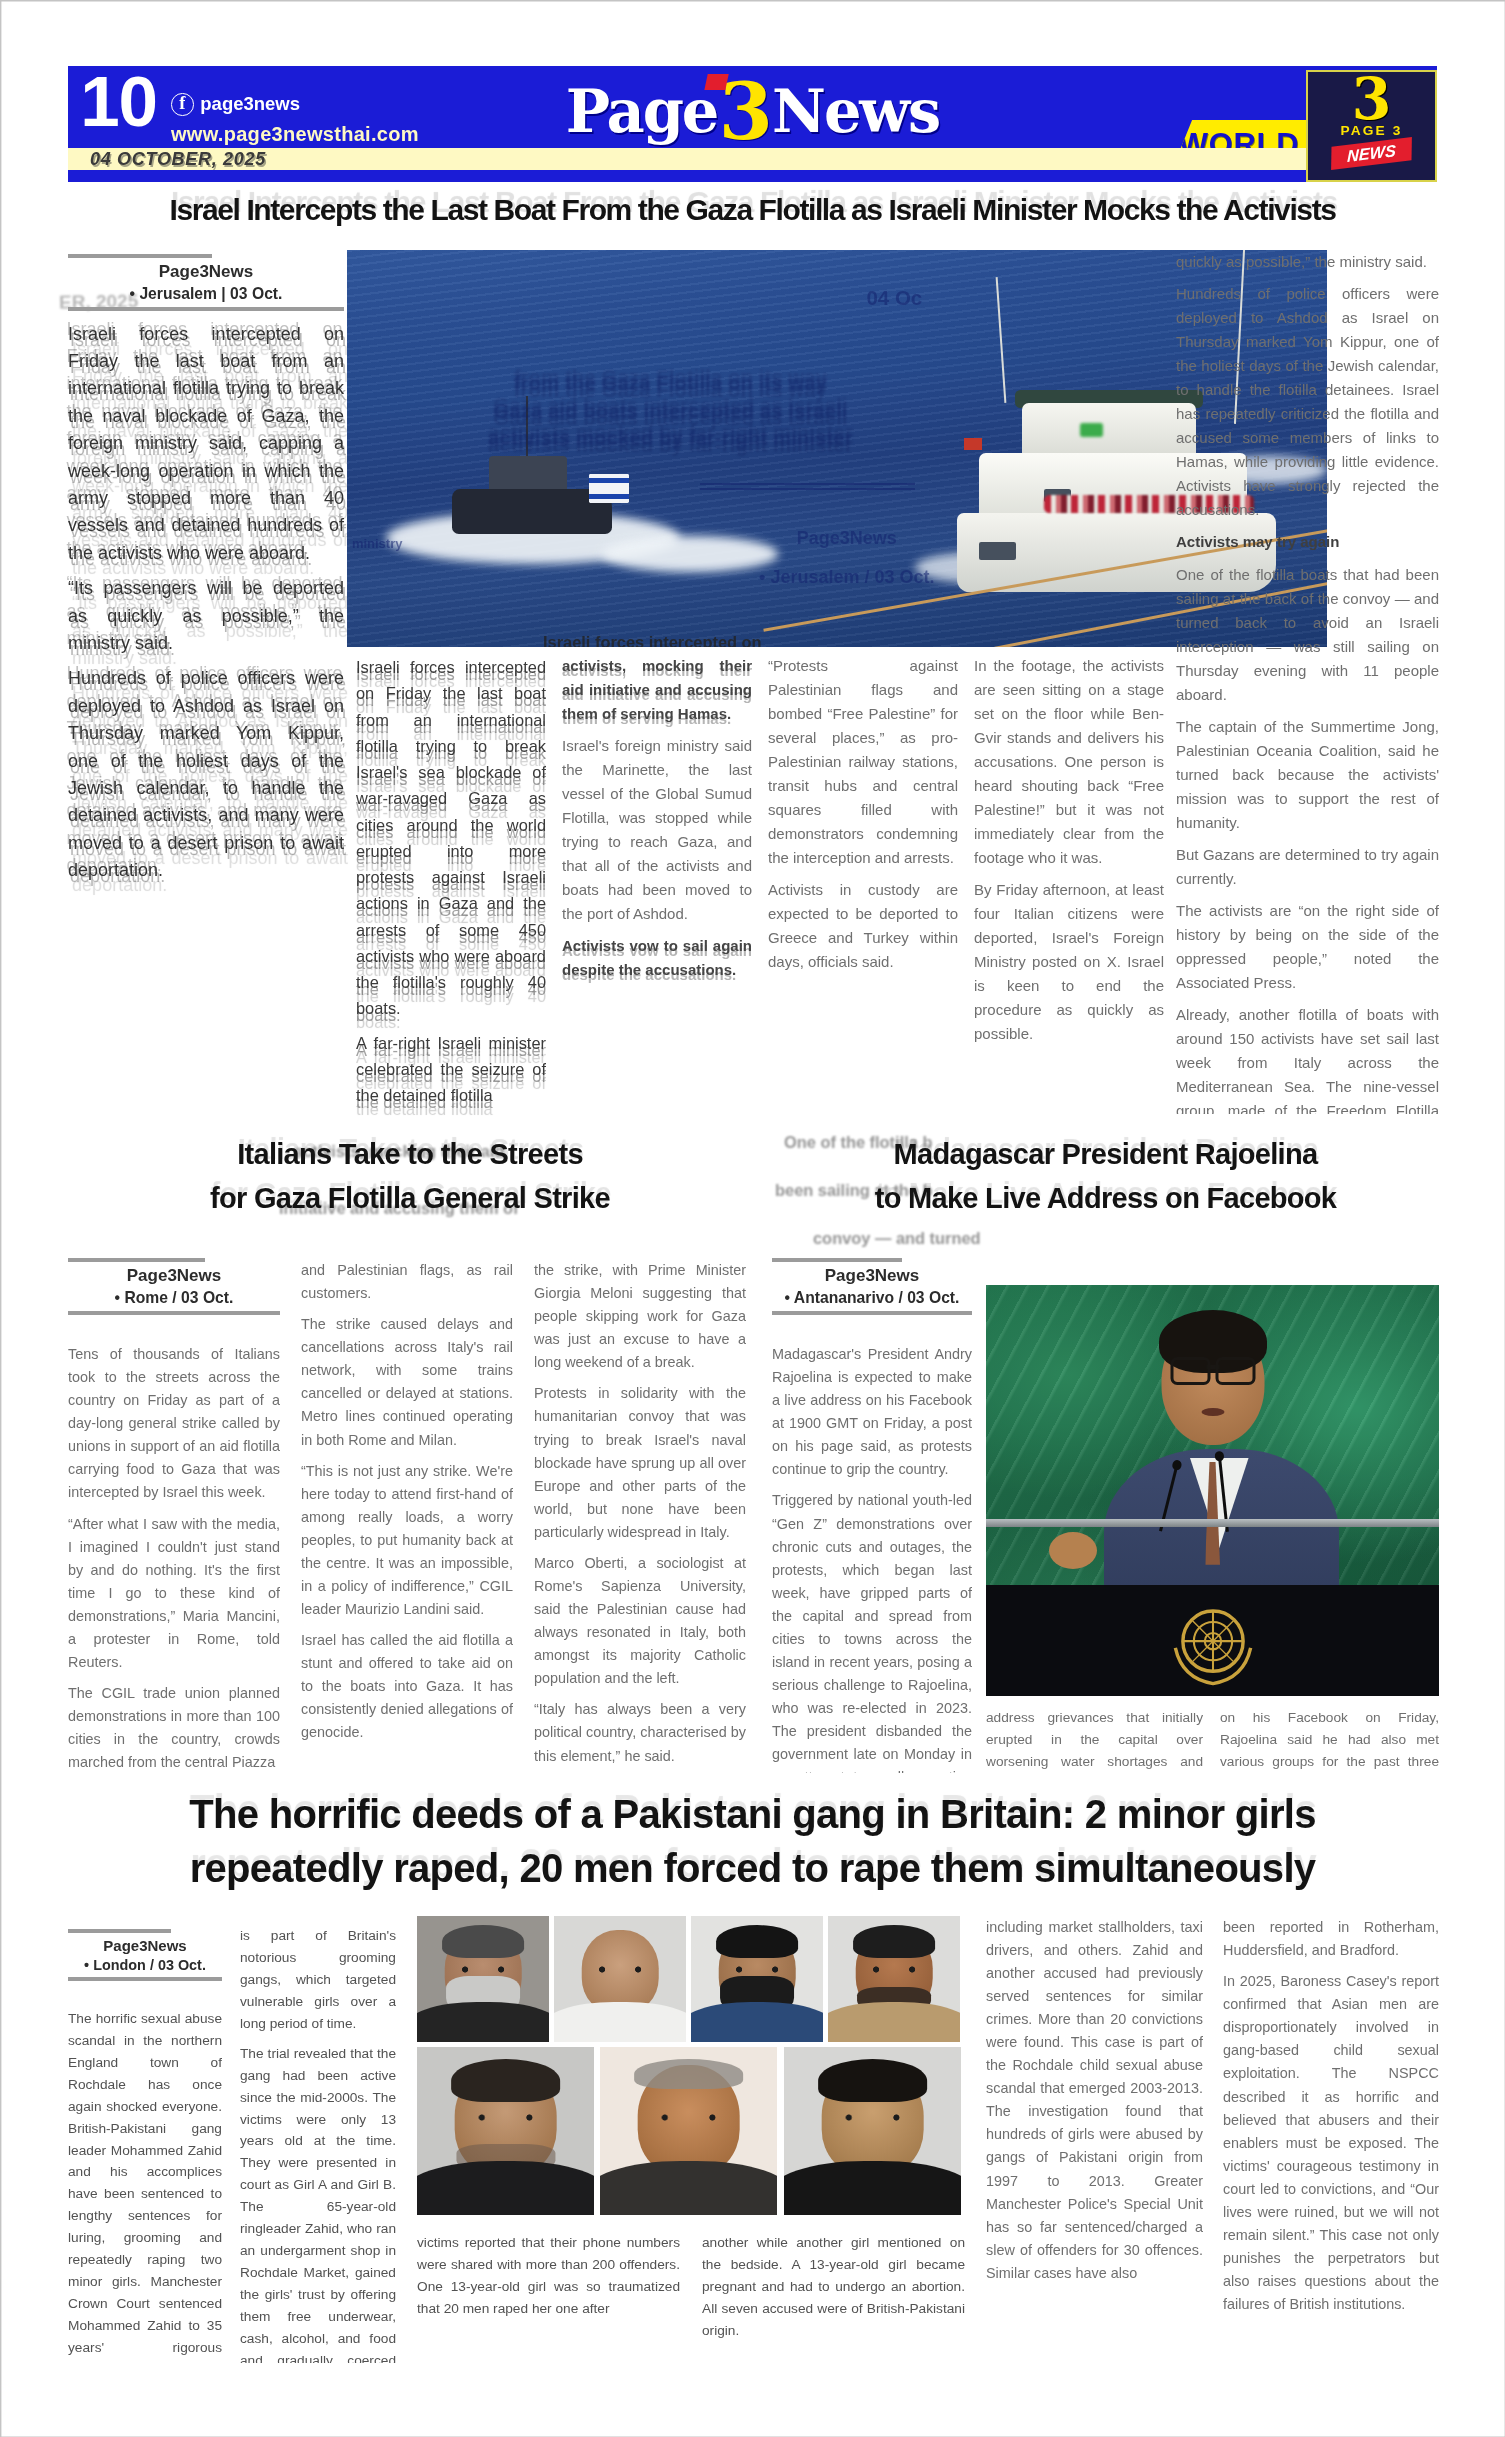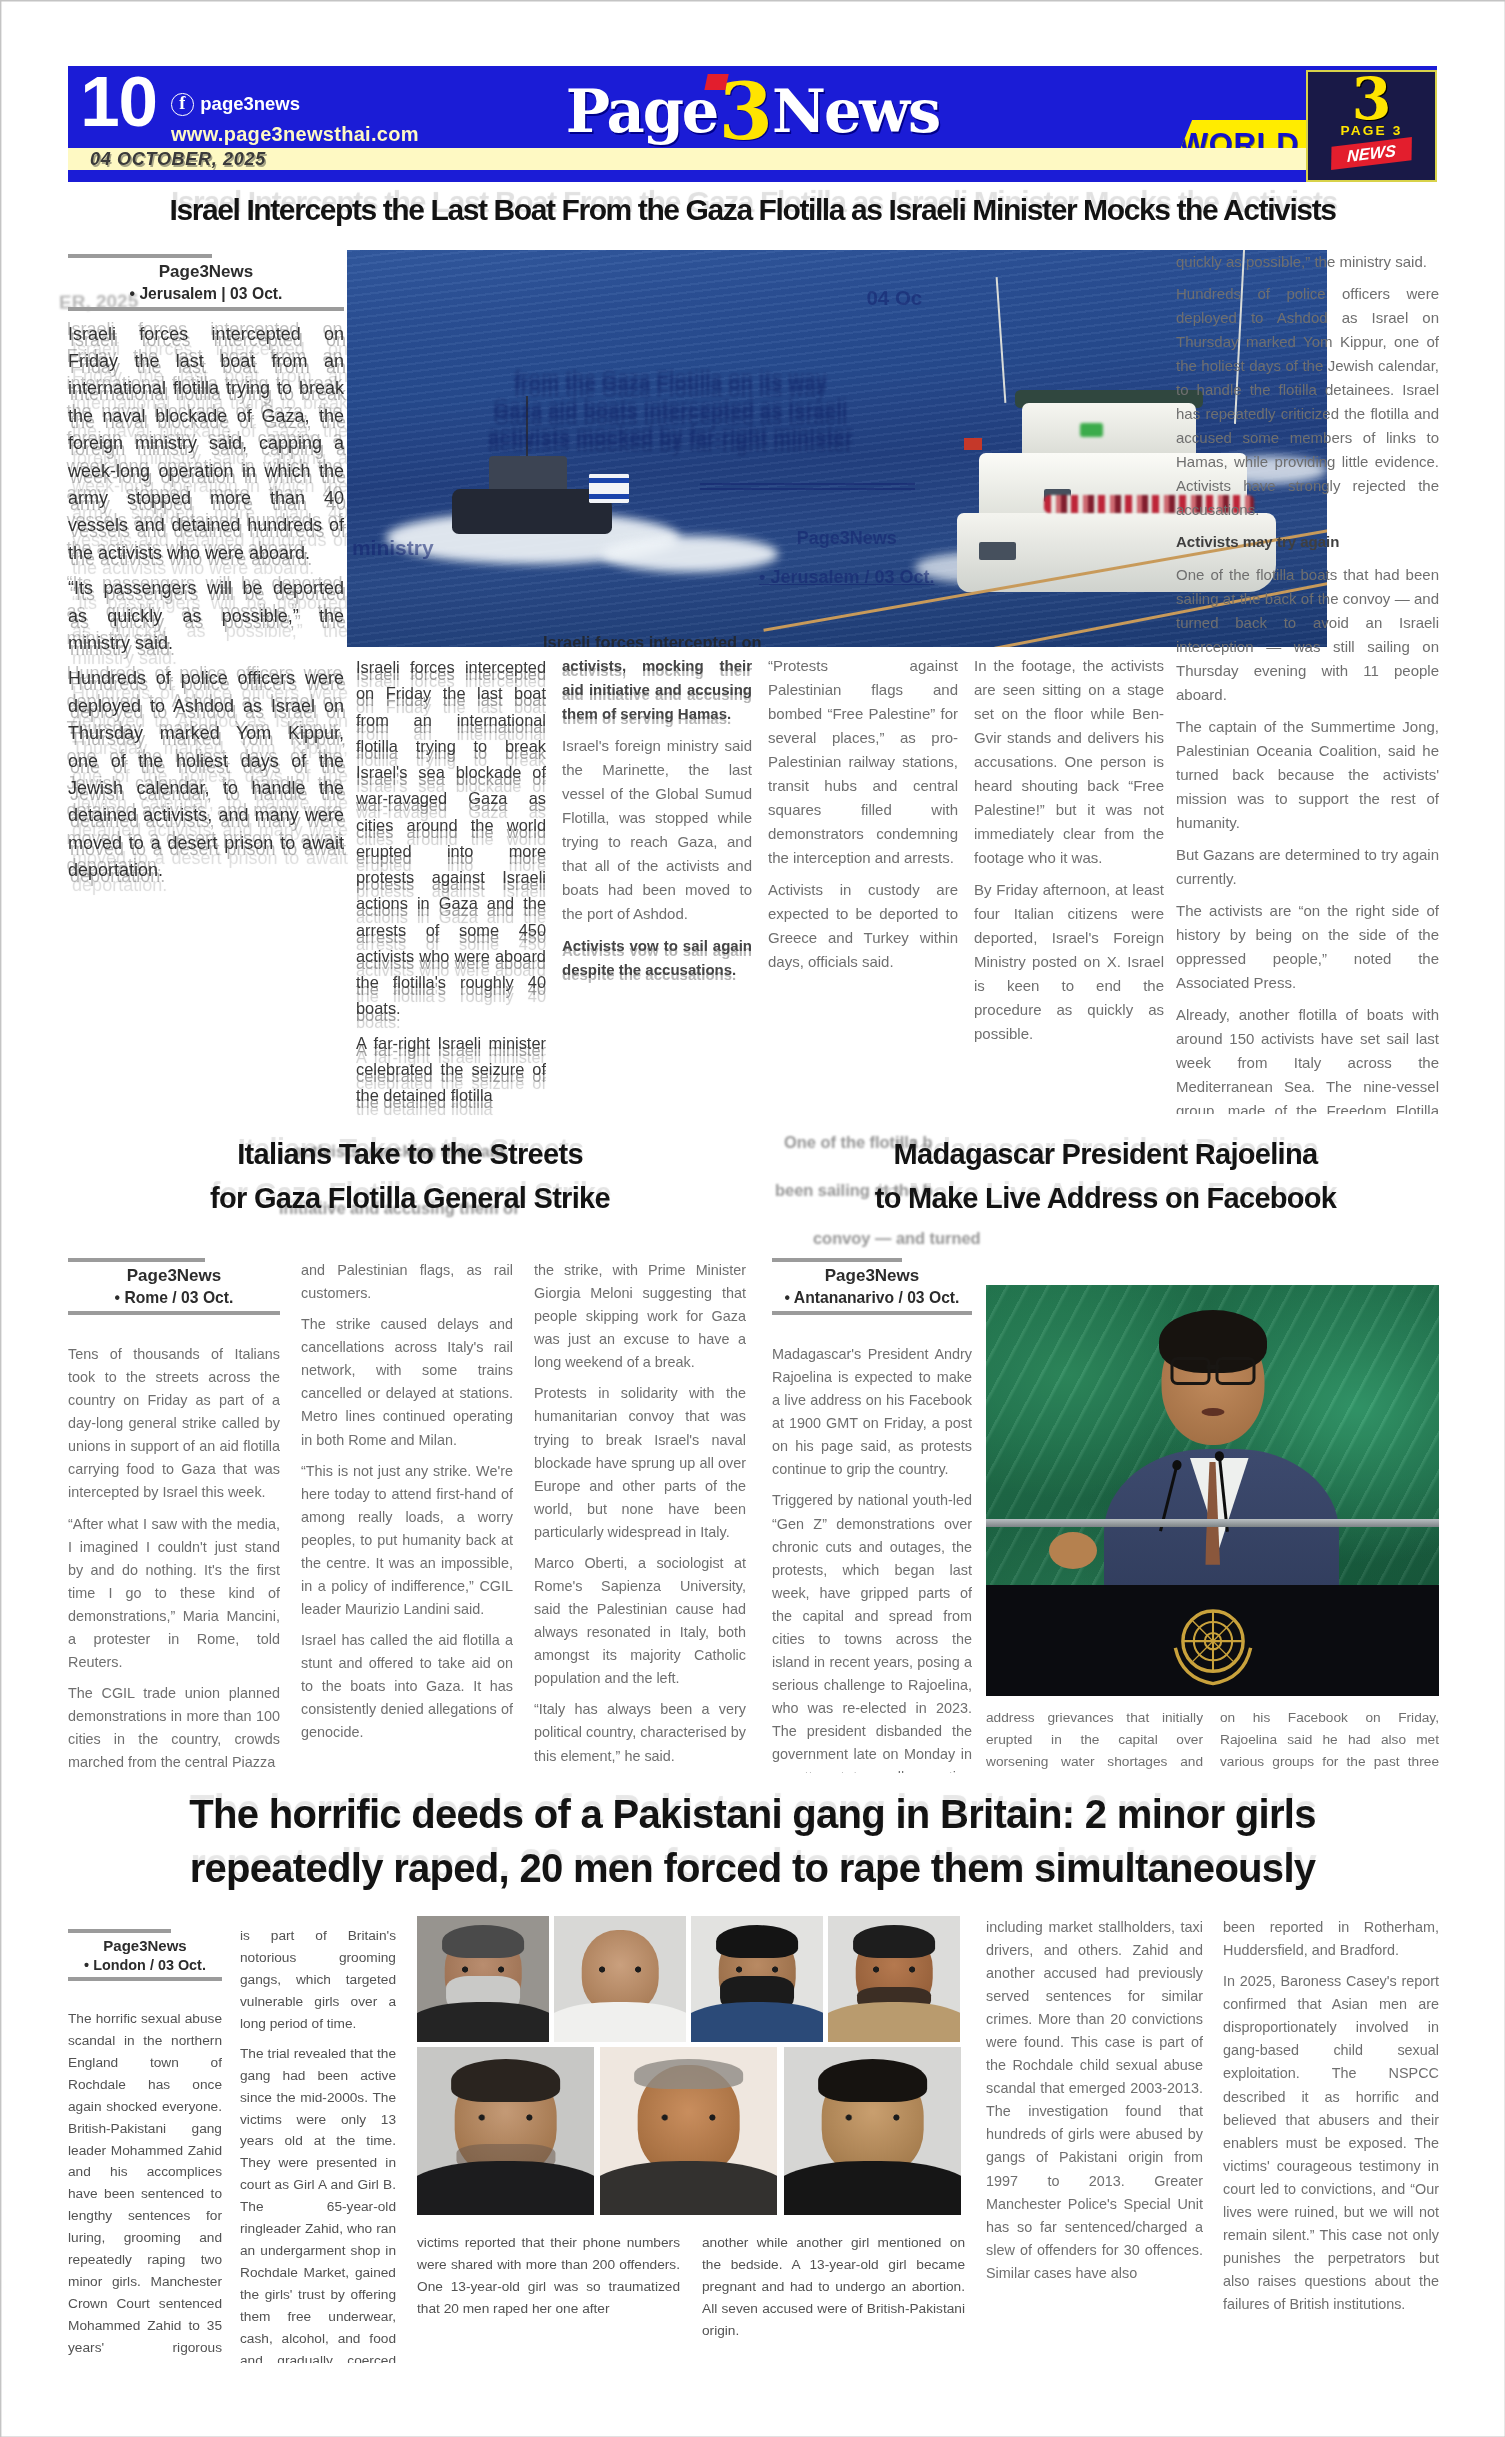--- a/index.html
+++ b/index.html
@@ -218,23 +218,23 @@
       <div>from the Gaza Flotilla on its way</div>
       <div>Gaza aid boats intercepted as Israeli</div>
       <div>activists mocked by far-right minister</div>
     </div>
     <div class="ghost" style="left:36%;top:58%;width:22%;">
       <div class="rule2"></div>
       <div class="rule2"></div>
     </div>
     <div class="ghost" style="left:42%;top:70%;font-size:18px;text-align:center;width:18%;">
       <div>Page3News</div>
-      <div style="margin-top:18px;text-decoration:underline;">• Jerusalem / 03 Oct.</div>
-    </div>
-    <div class="ghost" style="left:0.5%;top:72%;font-size:21px;">ministry</div>
+      <div style="margin-top:18px;">• Jerusalem / 03 Oct.</div>
+    </div>
+    <div class="ghost" style="left:0.5%;top:72%;font-size:13px;">ministry</div>
     <div class="ghost" style="left:20%;top:96.5%;font-size:16.4px;color:#222;opacity:.8;">Israeli forces intercepted on</div>
   </figure>
 
   <div class="abs col greek" style="left:1176px;top:250px;width:263px;height:864px;overflow:hidden;">
     <div>
         <p>quickly as possible,” the ministry said.</p>
         <p>Hundreds of police officers were deployed to Ashdod as Israel on Thursday marked Yom Kippur, one of the holiest days of the Jewish calendar, to handle the flotilla detainees. Israel has repeatedly criticized the flotilla and accused some members of links to Hamas, while providing little evidence. Activists have strongly rejected the accusations.</p>
       </div>
     <p class="subhead">Activists may try again</p>
     <div>

